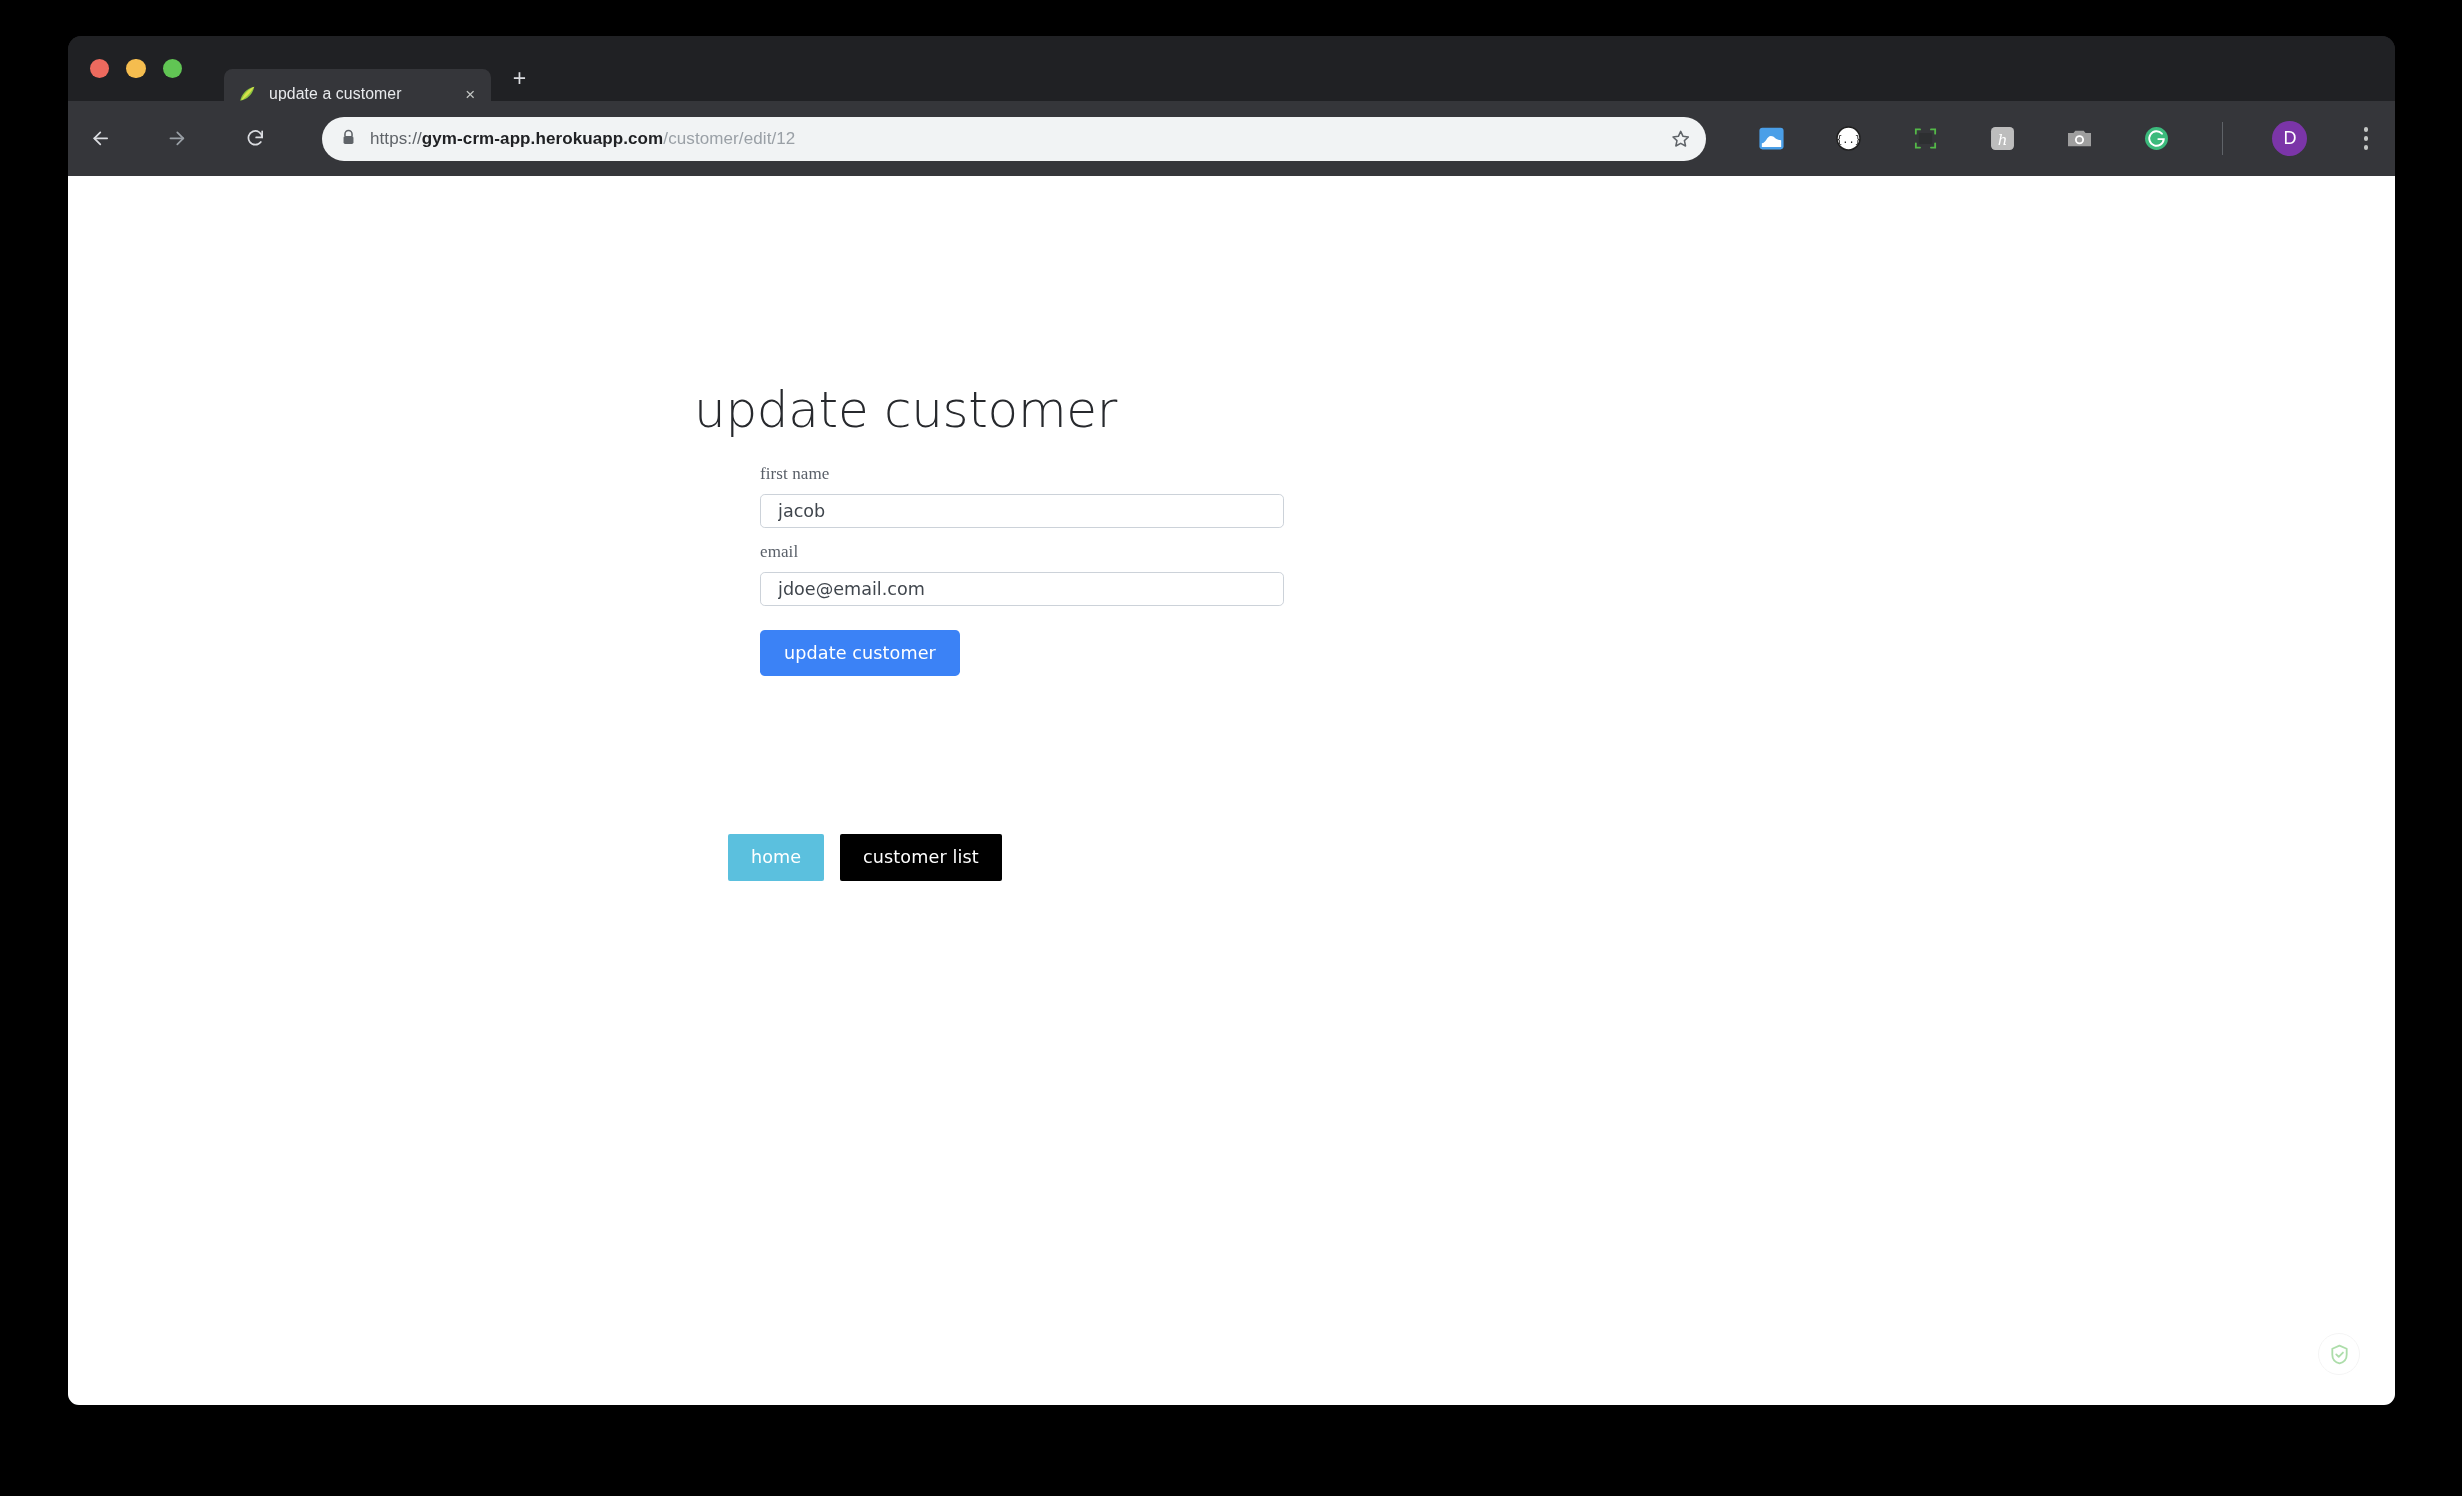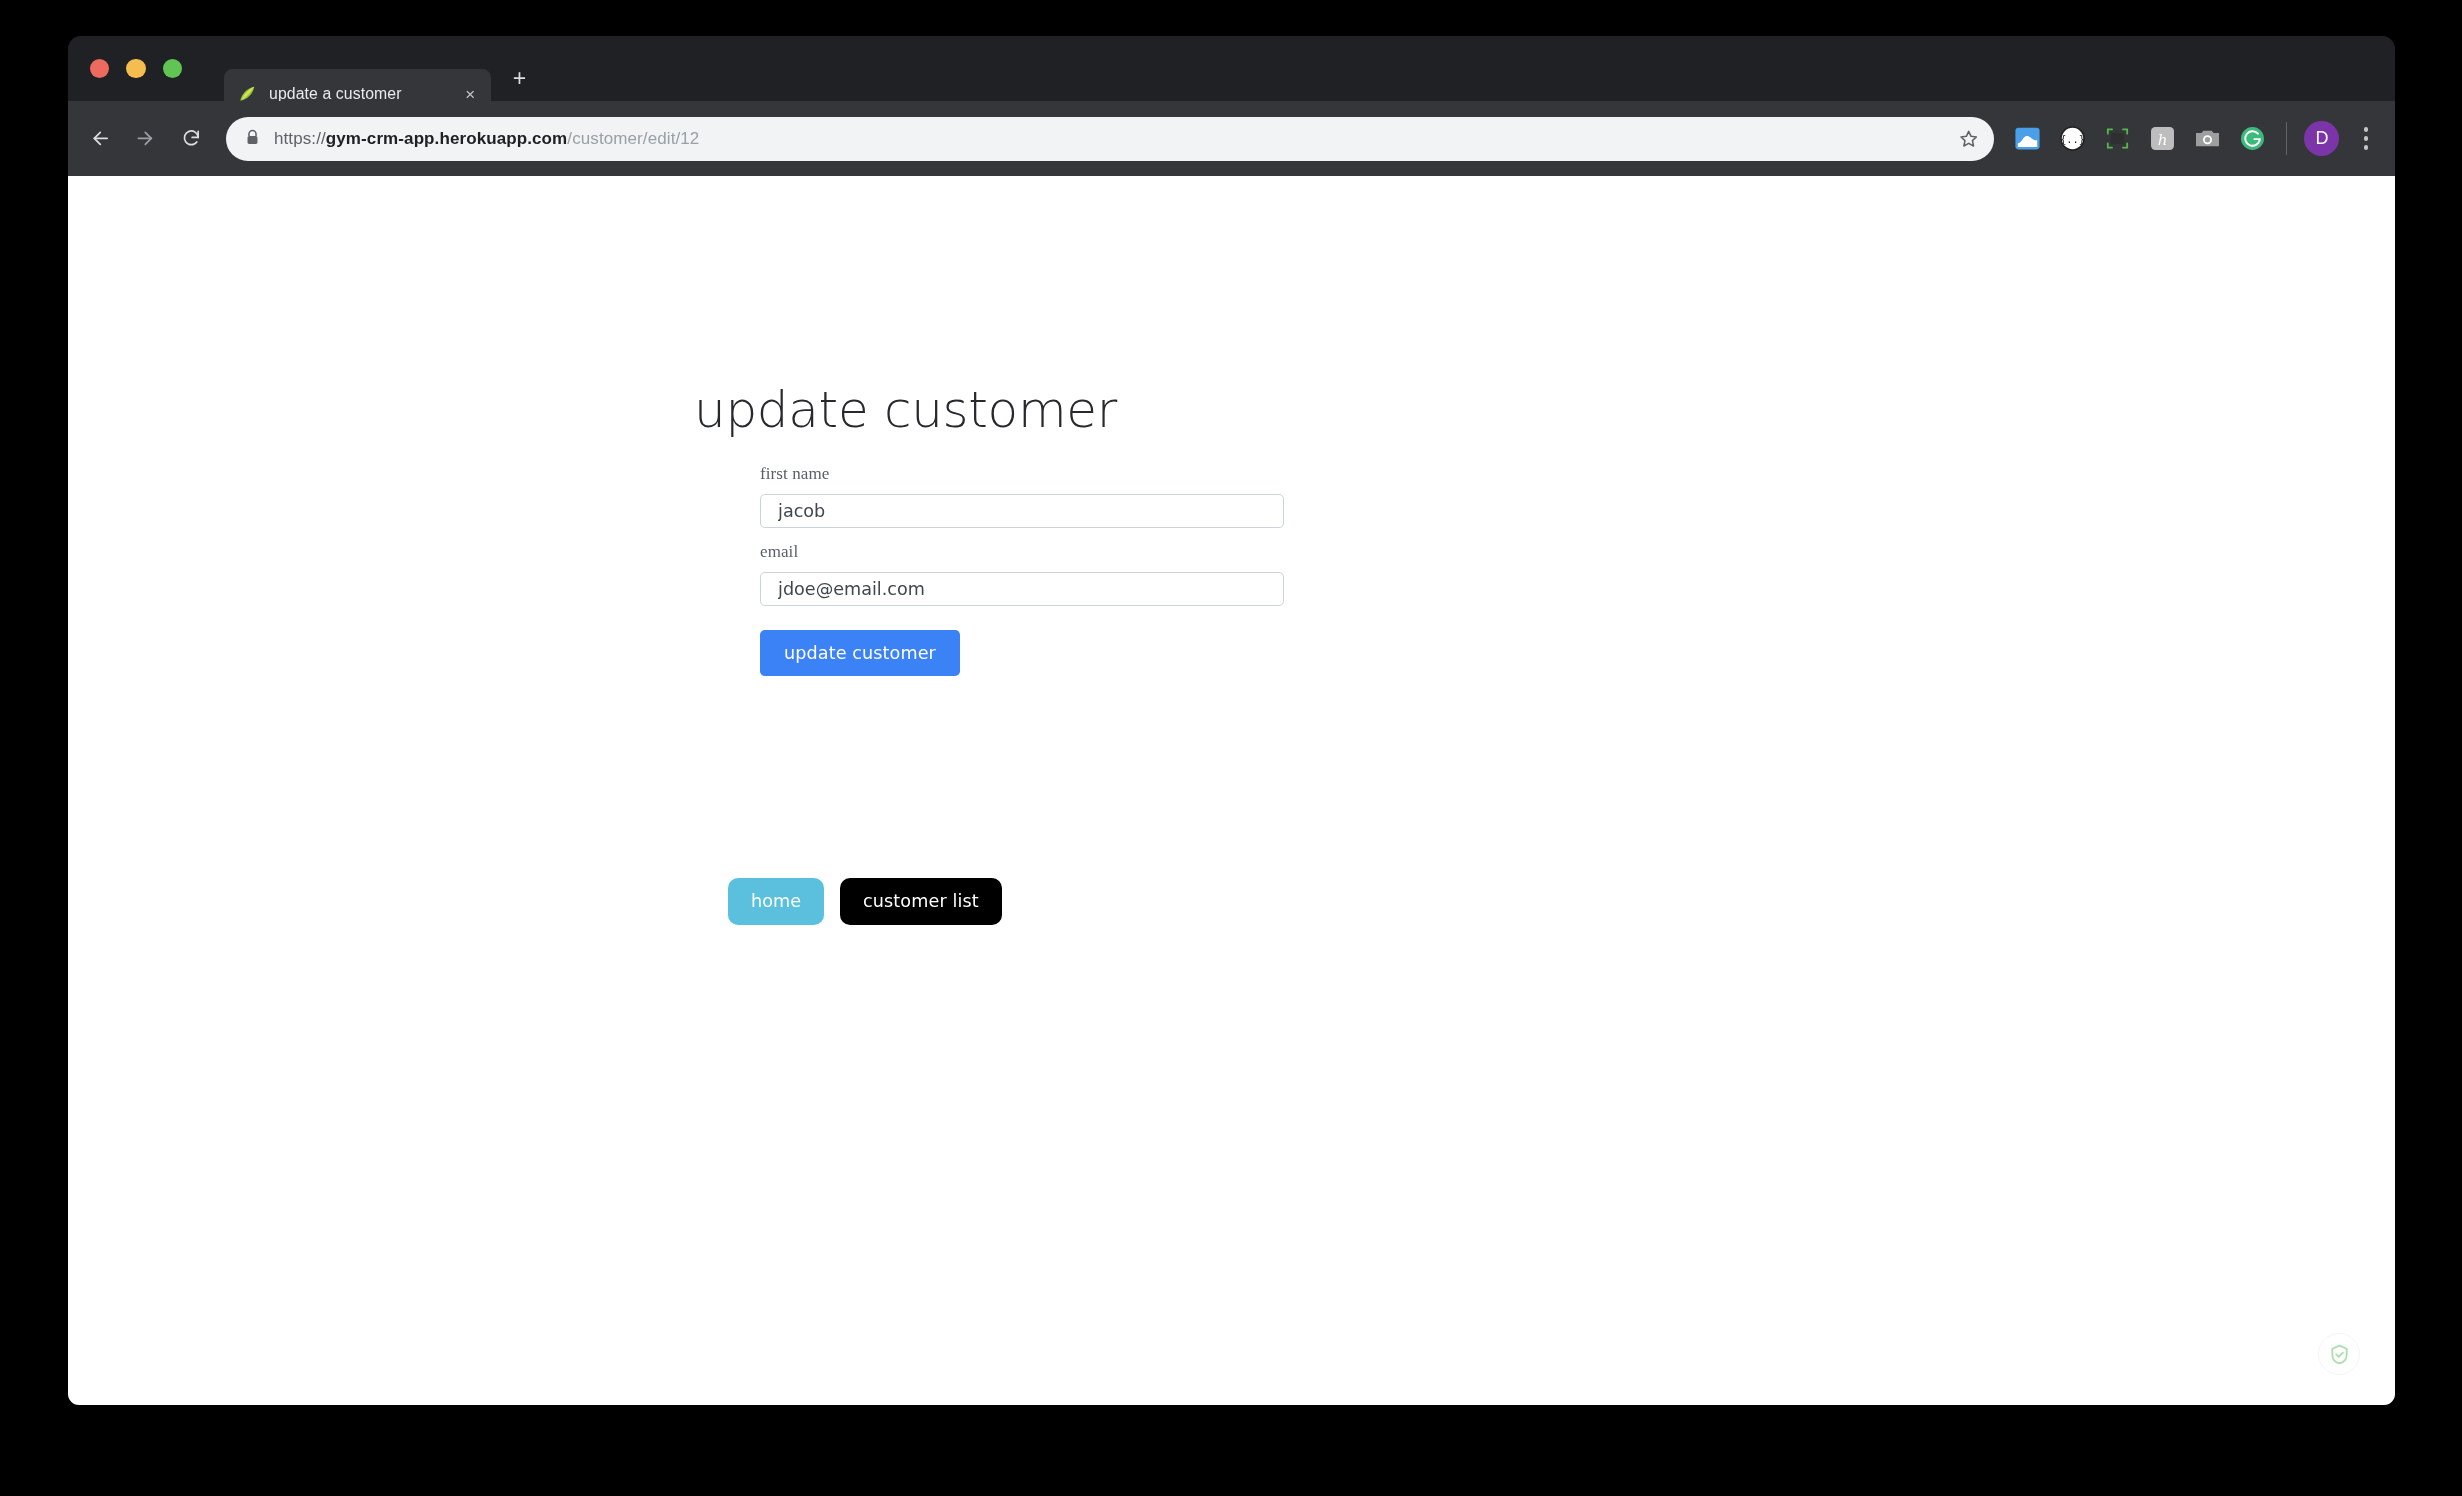--- a/index.html
+++ b/index.html
@@ -96,20 +96,21 @@
 
   
   #toolbar {
     position: relative;
     height: 75px;
     background: #35363a;
     display: flex;
     align-items: center;
     padding: 0 13.3px;
     box-sizing: border-box;
+    gap: 32px;
   }
   .nav-btn {
     width: 38px; height: 38px;
     margin-right: 7.3px;
     display: flex;
     align-items: center;
     justify-content: center;
     border-radius: 50%;
     cursor: pointer;
     flex: 0 0 auto;
@@ -254,25 +255,24 @@
     top: 658px;
     display: flex;
     gap: 15.8px;
   }
   .nav-link-button {
     display: inline-block;
     border: none;
     color: #ffffff;
     font-family: "DejaVu Sans", sans-serif;
     font-size: 17.6px;
-    border-radius: 10px;
+    border-radius: 2px;
     padding: 13.3px 23px;
     cursor: pointer;
     letter-spacing: 0.1px;
-    margin-top: 44px;
   }
   #home-button { background: #5bc0de; }
   #customer-list-button { background: #000000; }
 
   #adblock-badge {
     position: absolute;
     right: 35px;
     bottom: 30px;
     width: 40px;
     height: 40px;

